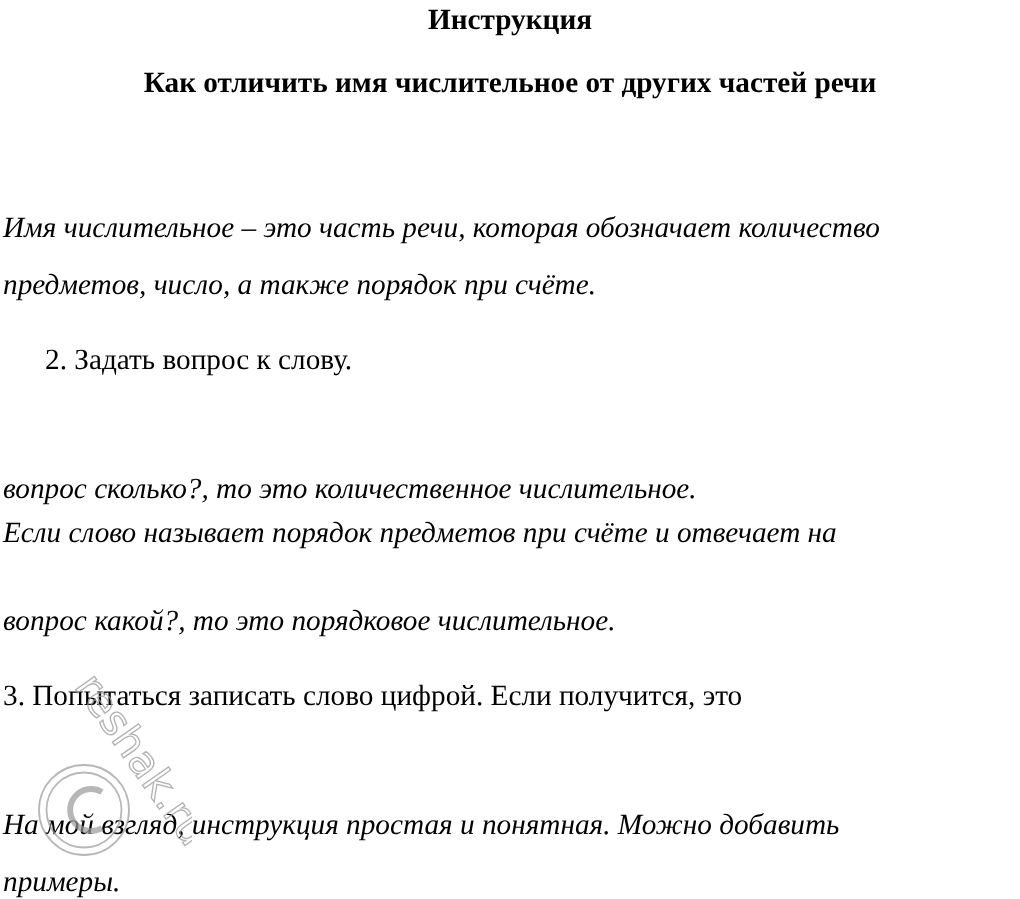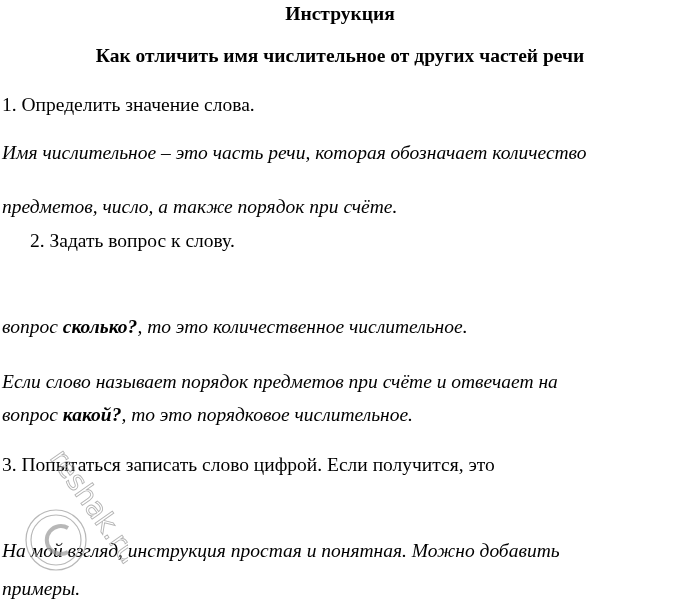--- a/index.html
+++ b/index.html
@@ -28,52 +28,51 @@
       right: 2px;
       font-size: 19.5px;
       line-height: 24px;
       white-space: nowrap;
     }
     .title {
       text-align: center;
       font-weight: bold;
     }
     .italic { font-style: italic; }
-    b { font-weight: bold; }
+    b { font-weight: normal; }
 
     .watermark {
       position: absolute;
       left: 18px;
       top: 448px;
       width: 110px;
       height: 140px;
       pointer-events: none;
     }
   </style>
 </head>
 <body>
 
 <div class="page">
 
   <div class="line title" style="top:2px;">Инструкция</div>
 
   <div class="line title" style="top:44px;">Как отличить имя числительное от других частей речи</div>
 
-  <div class="line" style="top:93px;">1. Определить значение слова.</div>
 
   <div class="line italic" style="top:141px;">Имя числительное – это часть речи, которая обозначает количество</div>
-  <div class="line italic" style="top:179px;margin-top:16px;">предметов, число, а также порядок при счёте.</div>
+  <div class="line italic" style="top:179px;">предметов, число, а также порядок при счёте.</div>
 
   <div class="line" style="top:229px;margin-left:28px;">2. Задать вопрос к слову.</div>
 
   <div class="line italic" style="top:315px;">
     <span>вопрос </span><b>сколько?</b><span>, то это количественное числительное.</span>
   </div>
 
-  <div class="line italic" style="top:370px;">Если слово называет порядок предметов при счёте и отвечает на</div>
+  <div class="line italic" style="top:344px;">Если слово называет порядок предметов при счёте и отвечает на</div>
   <div class="line italic" style="top:403px;">
     <span>вопрос </span><b>какой?</b><span>, то это порядковое числительное.</span>
   </div>
 
   <div class="line" style="top:453px;">3. Попытаться записать слово цифрой. Если получится, это</div>
 
   <div class="line italic" style="top:539px;">На мой взгляд, инструкция простая и понятная. Можно добавить</div>
   <div class="line italic" style="top:577px;">примеры.</div>
 
   <svg class="watermark" viewBox="0 0 110 140">

